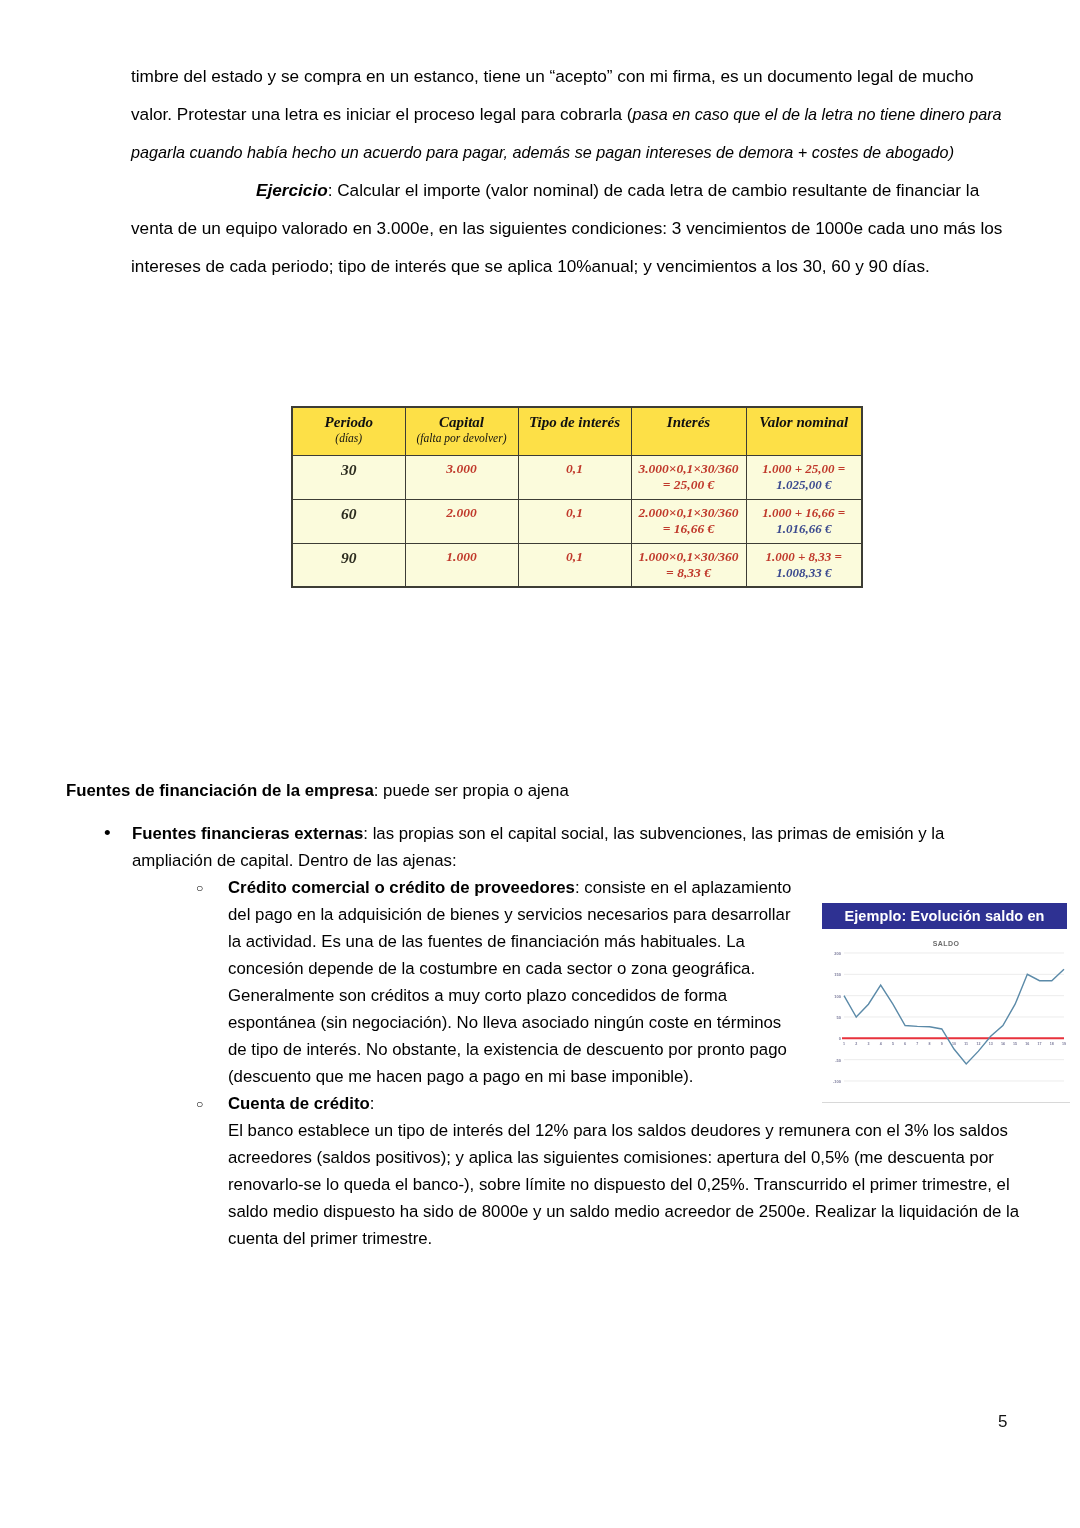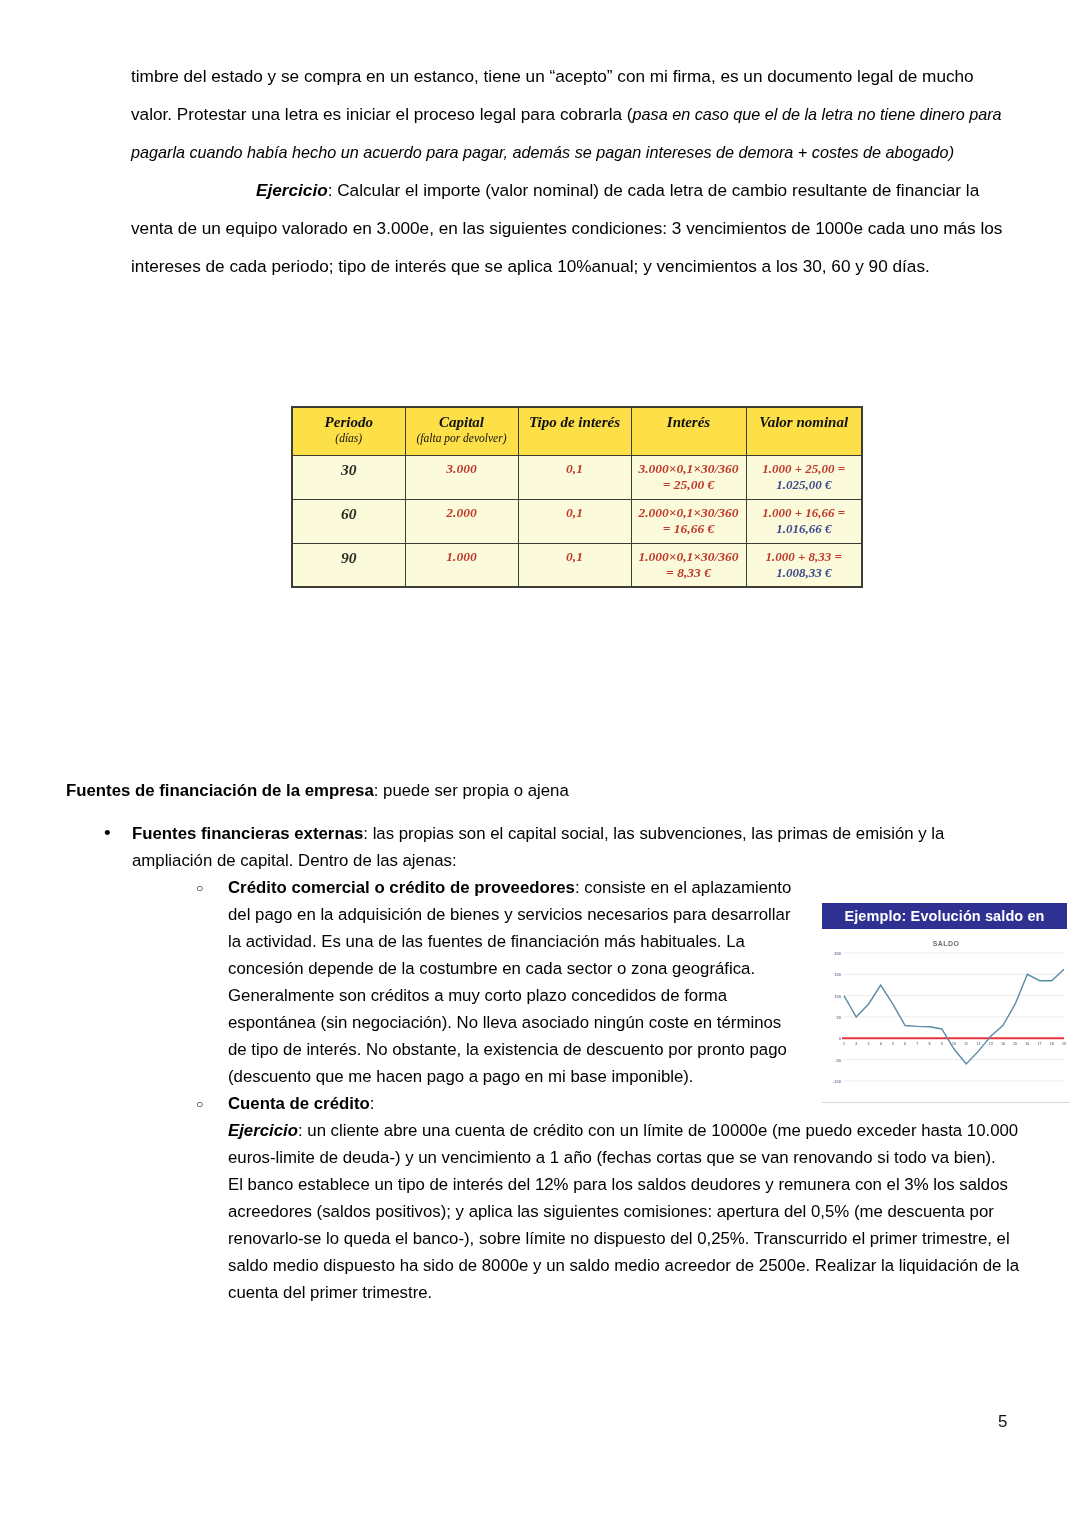--- a/index.html
+++ b/index.html
@@ -371,21 +371,20 @@
 
   <div class="fuentes-head"><b>Fuentes de financiación de la empresa</b><span>: puede ser propia o ajena</span></div>
 
   <ul class="lvl1">
     <li><b>Fuentes financieras externas</b><span>: las propias son el capital social, las subvenciones, las primas de emisión y la ampliación de capital. Dentro de las ajenas:</span>
 
       <ul class="lvl2">
         <li class="narrow-col"><b>Crédito comercial o crédito de proveedores</b><span>: consiste en el aplazamiento del pago en la adquisición de bienes y servicios necesarios para desarrollar la actividad. Es una de las fuentes de financiación más habituales. La concesión depende de la costumbre en cada sector o zona geográfica. Generalmente son créditos a muy corto plazo concedidos de forma espontánea (sin negociación). No lleva asociado ningún coste en términos de tipo de interés. No obstante, la existencia de descuento por pronto pago (descuento que me hacen pago a pago en mi base imponible).</span></li>
         <li class="wide-col">
           <b>Cuenta de crédito</b><span>:</span>
-          <p class="p-tight"><b class="bi">Ejercicio</b><span>: un cliente abre una cuenta de crédito con un límite de 10000e (me puedo exceder hasta 10.000 euros-limite de deuda-) y un vencimiento a 1 año (fechas cortas que se van renovando si todo va bien).</span></p>
           <p class="p-tight">El banco establece un tipo de interés del 12% para los saldos deudores y remunera con el 3% los saldos acreedores (saldos positivos); y aplica las siguientes comisiones: apertura del 0,5% (me descuenta por renovarlo-se lo queda el banco-), sobre límite no dispuesto del 0,25%. Transcurrido el primer trimestre, el saldo medio dispuesto ha sido de 8000e y un saldo medio acreedor de 2500e. Realizar la liquidación de la cuenta del primer trimestre.</p>
         </li>
       </ul>
     </li>
   </ul>
 
   <div class="chart-figure">
     <div class="chart-banner">Ejemplo: Evolución saldo en cuenta</div>
     <div class="chart-area">
       <div class="chart-title">SALDO</div>

